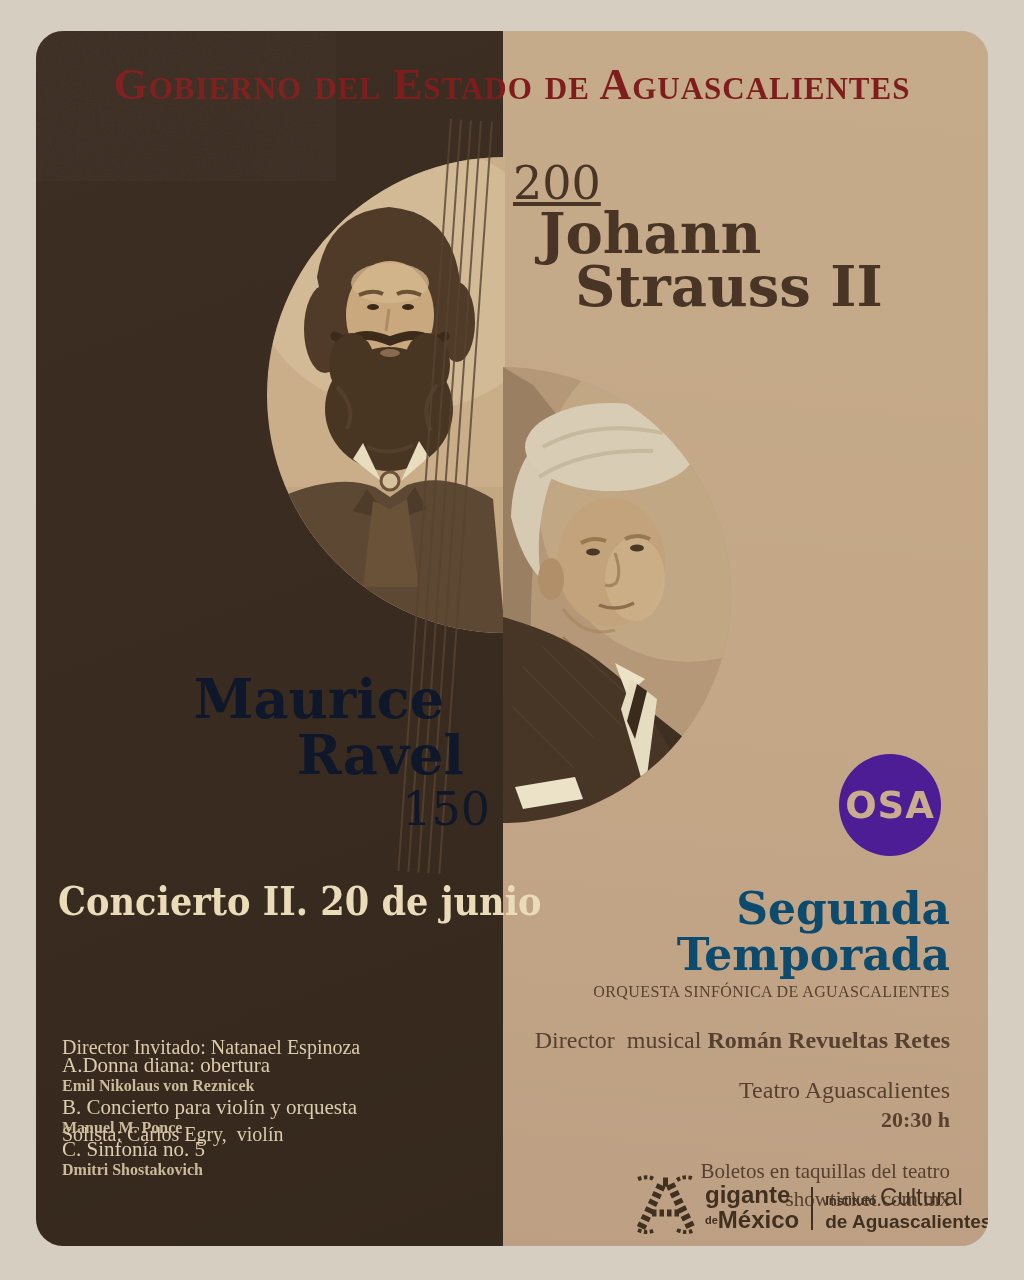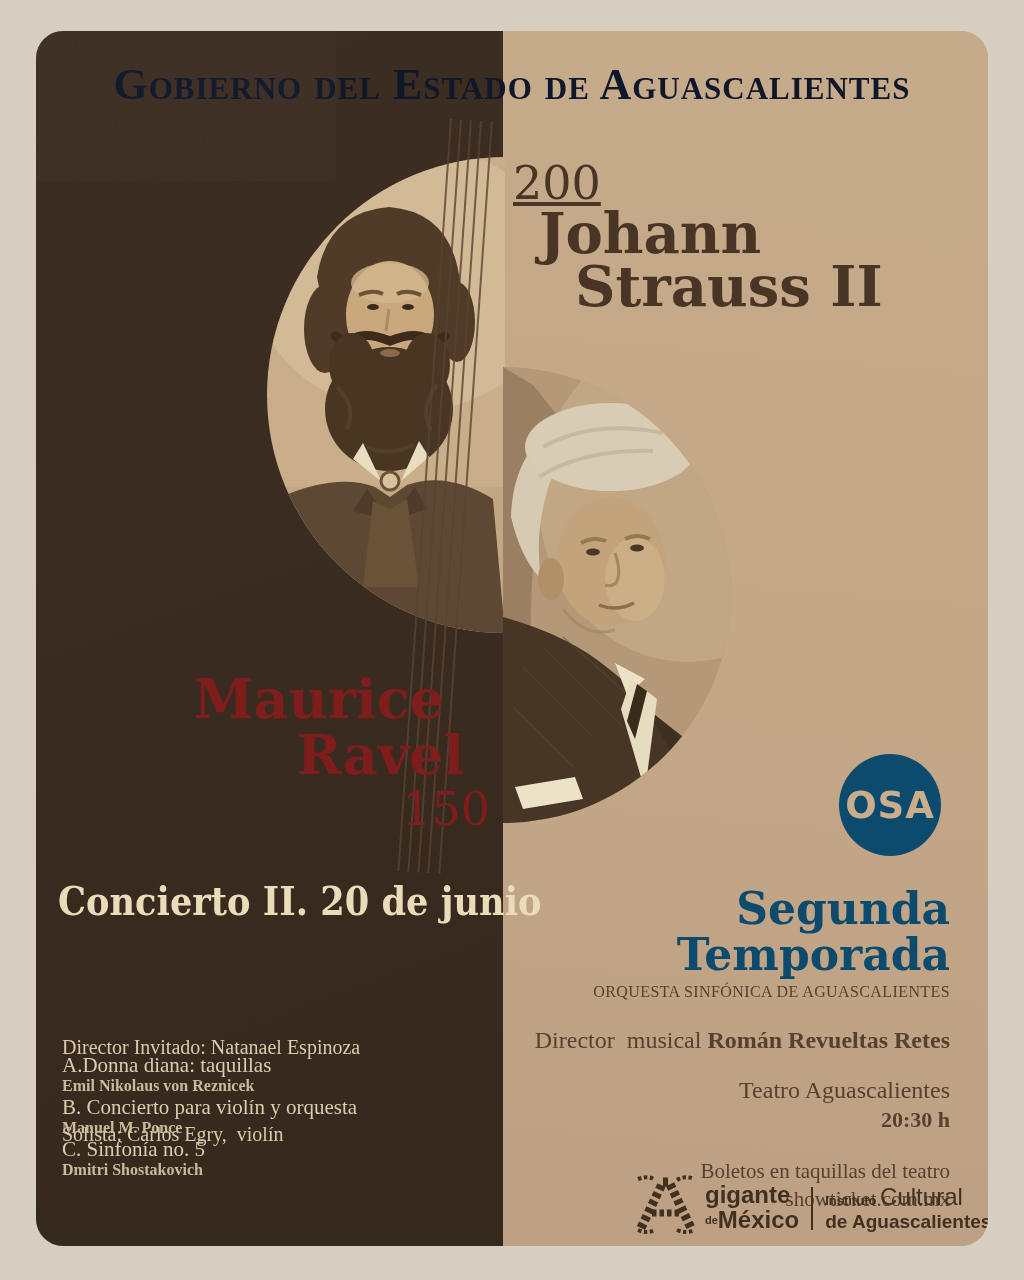--- a/index.html
+++ b/index.html
@@ -21,21 +21,21 @@
   }
   .panel-right {
     position:absolute; left:467px; top:0; width:485px; height:100%;
     background:linear-gradient(185deg,#c6ab8b 0%,#c3a787 55%,#bda083 100%);
   }
   
   .header {
     position:absolute; left:0; top:24px; width:100%; height:60px;
     line-height:60px; text-align:center; z-index:6;
     font-variant:small-caps; font-weight:600; font-size:44px;
-    letter-spacing:1px; color:#0f172a;
+    letter-spacing:1px; color:#7f1d1d;
   }
   
   .strauss-photo {
     position:absolute; left:231px; top:126px; width:238px; height:476px;
     border-radius:238px 0 0 238px; overflow:hidden; z-index:2;
   }
   .ravel-photo {
     position:absolute; left:467px; top:336px; width:228px; height:456px;
     border-radius:0 228px 228px 0; overflow:hidden; z-index:2;
   }
@@ -48,21 +48,21 @@
   .string { position:absolute; top:0; bottom:0; width:2px; background:rgba(88,68,50,.8); }
   .s1{left:0} .s2{left:10px} .s3{left:20px} .s4{left:30px} .s5{left:41px}
   
   .strauss-title { position:absolute; left:477px; top:128px; z-index:6; color:#483525;
     font-family:"DejaVu Serif", serif; }
   .strauss-year { font-size:46px; line-height:48px; font-weight:500;text-decoration:underline; }
   .strauss-first { font-size:56px; line-height:52px; font-weight:bold; margin-left:26px; }
   .strauss-last  { font-size:56px; line-height:54px; font-weight:bold; margin-left:62px; }
   
   .ravel-title { position:absolute; left:60px; top:640px; width:394px; text-align:right;
-    z-index:6; color:#7f1d1d; font-family:"DejaVu Serif", serif; font-weight:bold; }
+    z-index:6; color:#0f172a; font-family:"DejaVu Serif", serif; font-weight:bold; }
   .ravel-first { font-size:54px; line-height:56px; padding-right:46px; }
   .ravel-last  { font-size:54px; line-height:56px; padding-right:26px; }
   .ravel-year  { font-size:46px; line-height:52px; padding-right:0; font-weight:500; }
   
   .concierto {
     position:absolute; left:22px; top:846px; z-index:6; color:#eadbb9;
     font-family:"DejaVu Serif", serif; font-weight:bold; font-size:40px;
     transform:scaleX(.88); transform-origin:left center; white-space:nowrap;
   }
   .credits {
@@ -81,21 +81,21 @@
   .season-subtitle { font-size:16px; line-height:20px; letter-spacing:.4px; margin-top:4px; }
   .director-musical { font-size:24px; line-height:28px; margin-top:24px; white-space:pre-wrap; }
   .director-musical b { font-weight:bold; }
   .venue { font-size:24px; line-height:28px; margin-top:22px; }
   .time  { font-size:22px; line-height:28px; font-weight:bold; margin-top:2px; }
   .tickets { font-size:21px; line-height:26px; margin-top:24px; }
   .website { font-size:21px; line-height:26px; margin-top:2px; }
   
   .osa {
     position:absolute; left:803px; top:723px; width:102px; height:102px; z-index:6;
-    border-radius:50%; background:#0c4a6e; display:flex; align-items:center;
+    border-radius:50%; background:#4c1d95; display:flex; align-items:center;
     justify-content:center;
   }
   .osa span { font-family:"DejaVu Sans", sans-serif; font-weight:bold; font-size:37px;
     color:#c9ad8c; letter-spacing:1px; }
   
   .logos { position:absolute; left:599px; top:1143px; z-index:6; display:flex;
     align-items:center; font-family:"Liberation Sans", sans-serif; color:#403020; }
   .a-logo { width:62px; height:59px; }
   .gigante-block { margin-left:8px; margin-top:10px; line-height:22px; white-space:nowrap; }
   .gigante-word { font-size:24px; font-weight:bold; }
@@ -199,21 +199,21 @@
     <div class="ravel-year">150</div>
   </div>
 
   <div class="concierto">Concierto II. 20 de junio</div>
   <div class="credits">
     <div>Director Invitado: Natanael Espinoza</div>
     <div>Solista: Carlos Egry,  violín</div>
   </div>
   <ul class="program">
     <li>
-      <div class="piece">A.Donna diana: taquillas</div>
+      <div class="piece">A.Donna diana: obertura</div>
       <div class="composer">Emil Nikolaus von Reznicek</div>
     </li>
     <li>
       <div class="piece">B. Concierto para violín y orquesta</div>
       <div class="composer">Manuel M. Ponce</div>
     </li>
     <li>
       <div class="piece">C. Sinfonía no. 5</div>
       <div class="composer">Dmitri Shostakovich</div>
     </li>

